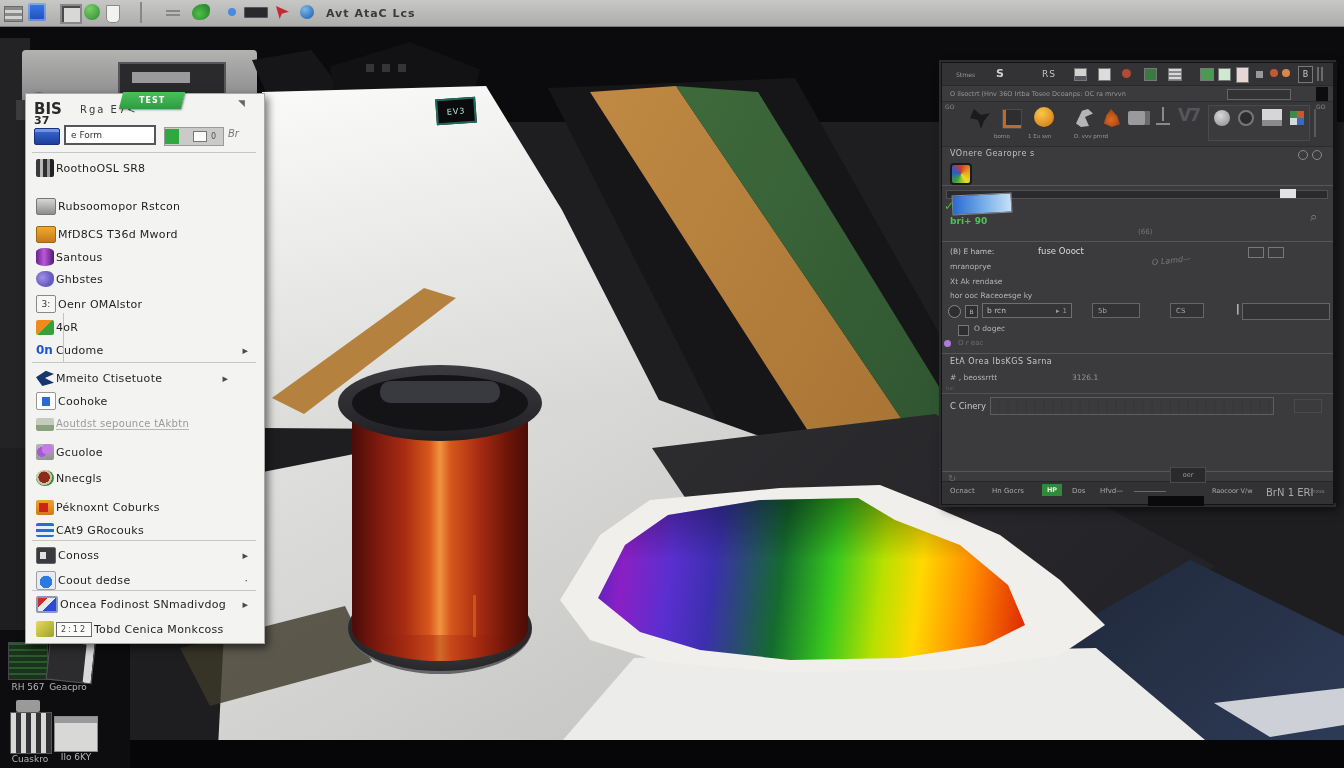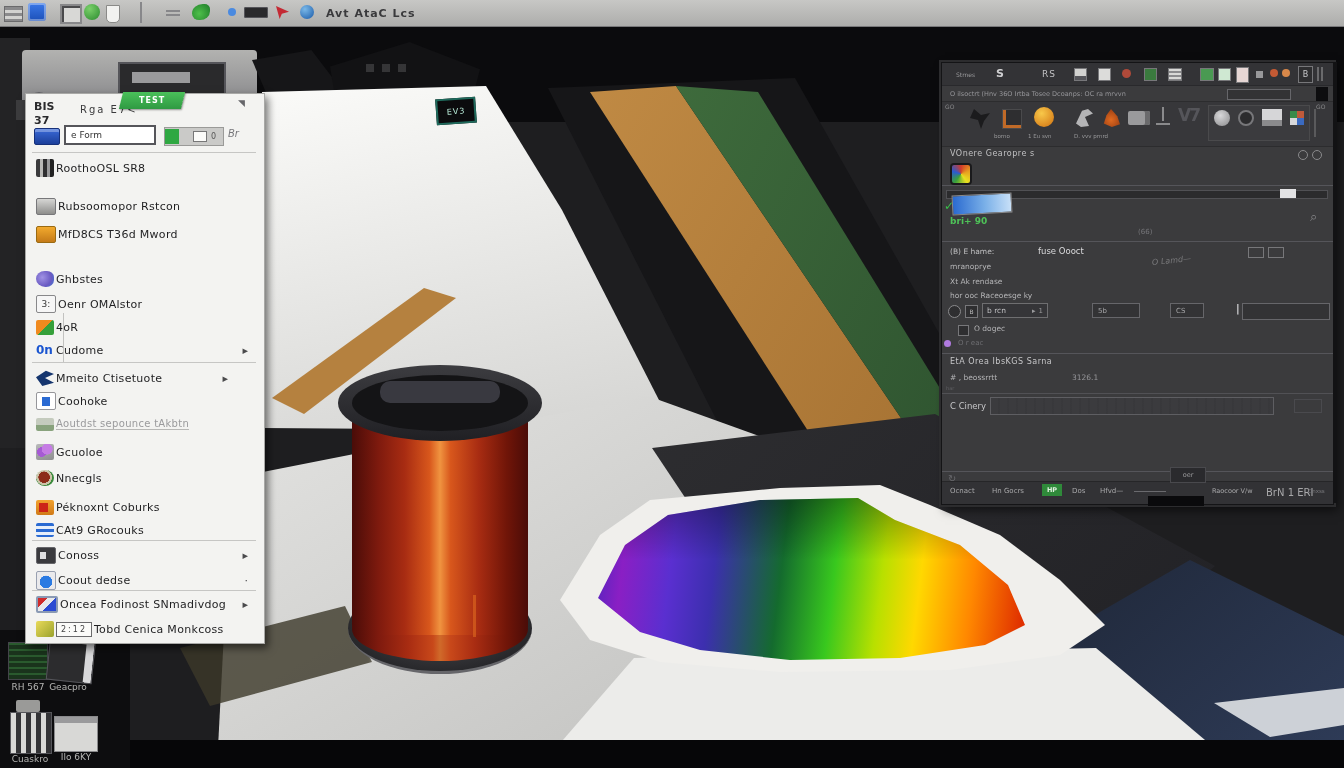--- a/index.html
+++ b/index.html
@@ -123,21 +123,21 @@
     <div class="tbi" style="left:192px;top:4px;width:18px;height:16px;background:radial-gradient(circle at 40% 60%,#4ec04a,#1e7a28);border-radius:60% 30% 55% 40%;"></div>
     <div class="tbi" style="left:228px;top:8px;width:8px;height:8px;border-radius:50%;background:#4a8ae0;"></div>
     <div class="tbi" style="left:244px;top:7px;width:24px;height:11px;background:#2a2a2c;border-radius:2px;box-shadow:inset 0 0 0 1px #55555a;"></div>
     <div class="tbi" style="left:276px;top:6px;width:13px;height:13px;background:#c42a34;clip-path:polygon(0 0,100% 45%,45% 60%,28% 100%);"></div>
     <div class="tbi" style="left:300px;top:5px;width:14px;height:14px;border-radius:50%;background:radial-gradient(circle at 35% 30%,#7ab8e8,#1a5aa8);"></div>
     <span id="taskbar-title">Avt AtaC Lcs</span>
   </div>
 
   <div id="menu" class="abs">
 
-    <div class="abs" style="left:8px;top:6px;font-size:11px;font-weight:bold;color:#2a2a2c;">BIS</div>
+    <div class="abs" style="left:8px;top:6px;font-size:15px;font-weight:bold;color:#2a2a2c;">BIS</div>
     <div class="abs" style="left:8px;top:20px;font-size:11px;font-weight:bold;color:#2a2a2c;">37</div>
     <div class="abs" style="left:54px;top:10px;font-size:10px;color:#3a3a3c;letter-spacing:2px;">Rga E7&lt;</div>
     <div class="abs" style="left:95px;top:-2px;width:62px;height:17px;background:linear-gradient(#4ac05a,#2f9a42);transform:skewX(-14deg);display:flex;align-items:center;justify-content:center;box-shadow:1px 1px 2px rgba(0,0,0,.4);">
       <span style="font-size:8px;font-weight:bold;color:#fff;letter-spacing:1px;transform:skewX(14deg);">TEST</span>
     </div>
     <div class="abs" style="left:212px;top:4px;font-size:9px;color:#66666a;">◥</div>
     <div class="abs" style="left:8px;top:34px;width:24px;height:15px;background:linear-gradient(#3a6ad8,#1c3f9a);border:1px solid #16307a;border-radius:2px;box-shadow:inset 0 3px 0 rgba(255,255,255,.3);"></div>
     <div class="abs" style="left:38px;top:31px;width:92px;height:20px;background:#fff;border:2px solid #55555a;display:flex;align-items:center;padding-left:5px;box-sizing:border-box;">
       <span style="font-size:9px;color:#333;">e Form</span>
     </div>
@@ -153,20 +153,24 @@
         <span class="ic ic-strips"></span>
         <span class="milabel">RoothoOSL SR8</span>
       </div>
     <div class="mi" style="top:100px;">
         <span class="ic ic-folder-gray"></span>
         <span class="milabel">Rubsoomopor Rstcon</span>
       </div>
     <div class="mi" style="top:128px;">
         <span class="ic ic-folder-orange"></span>
         <span class="milabel">MfD8CS T36d Mword</span>
+      </div>
+    <div class="mi" style="top:151px;">
+        <span class="ic ic-cyl-purple"></span>
+        <span class="milabel">Santous</span>
       </div>
     <div class="mi" style="top:173px;">
         <span class="ic ic-blob-purple"></span>
         <span class="milabel">Ghbstes</span>
       </div>
     <div class="mi" style="top:198px;">
         <span class="ic ic-panel">3:</span>
         <span class="milabel">Oenr OMAlstor</span>
       </div>
     <div class="vline" style="left:37px;top:219px;height:50px;"></div>
@@ -301,21 +305,21 @@
     <div class="abs psq" style="left:326px;top:184px;width:14px;height:9px;"></div>
     <span class="abs ptxt" style="left:8px;top:199px;font-size:7.5px;color:#b4b4b6;">mranoprye</span>
     <span class="abs ptxt" style="left:210px;top:193px;font-size:8px;font-style:italic;color:#7a7a7c;transform:rotate(-6deg);">O Lamd—</span>
     <span class="abs ptxt" style="left:8px;top:214px;font-size:7.5px;color:#b4b4b6;">Xt Ak rendase</span>
     <span class="abs ptxt" style="left:8px;top:228px;font-size:7.5px;color:#b4b4b6;">hor ooc Raceoesge ky</span>
 
     <div class="abs" style="left:6px;top:242px;width:11px;height:11px;border-radius:50%;border:1px solid #8a8a8c;background:#2e2e30;"></div>
     <div class="abs psq" style="left:23px;top:242px;width:11px;height:11px;background:#2e2e30;display:flex;align-items:center;justify-content:center;">
       <span style="font-size:6px;color:#bbb;">B</span>
     </div>
-    <div class="abs" style="left:40px;top:240px;width:66px;height:15px;border:1px solid #6e6e70;background:#353538;display:flex;align-items:center;box-sizing:border-box;">
+    <div class="abs" style="left:40px;top:240px;width:90px;height:15px;border:1px solid #6e6e70;background:#353538;display:flex;align-items:center;box-sizing:border-box;">
       <span style="font-size:7.5px;color:#c2c2c4;margin-left:4px;flex:1;">b rcn</span>
       <span style="font-size:7px;color:#9a9a9c;margin-right:3px;">▸</span>
       <span style="font-size:7px;color:#9a9a9c;margin-right:4px;">1</span>
     </div>
     <div class="abs pfield" style="left:150px;top:240px;width:48px;height:15px;display:flex;align-items:center;box-sizing:border-box;">
       <span style="font-size:7px;color:#a6a6a8;margin-left:5px;">5b</span>
     </div>
     <div class="abs pfield" style="left:228px;top:240px;width:34px;height:15px;display:flex;align-items:center;box-sizing:border-box;">
       <span style="font-size:7px;color:#a6a6a8;margin-left:5px;">CS</span>
     </div>

